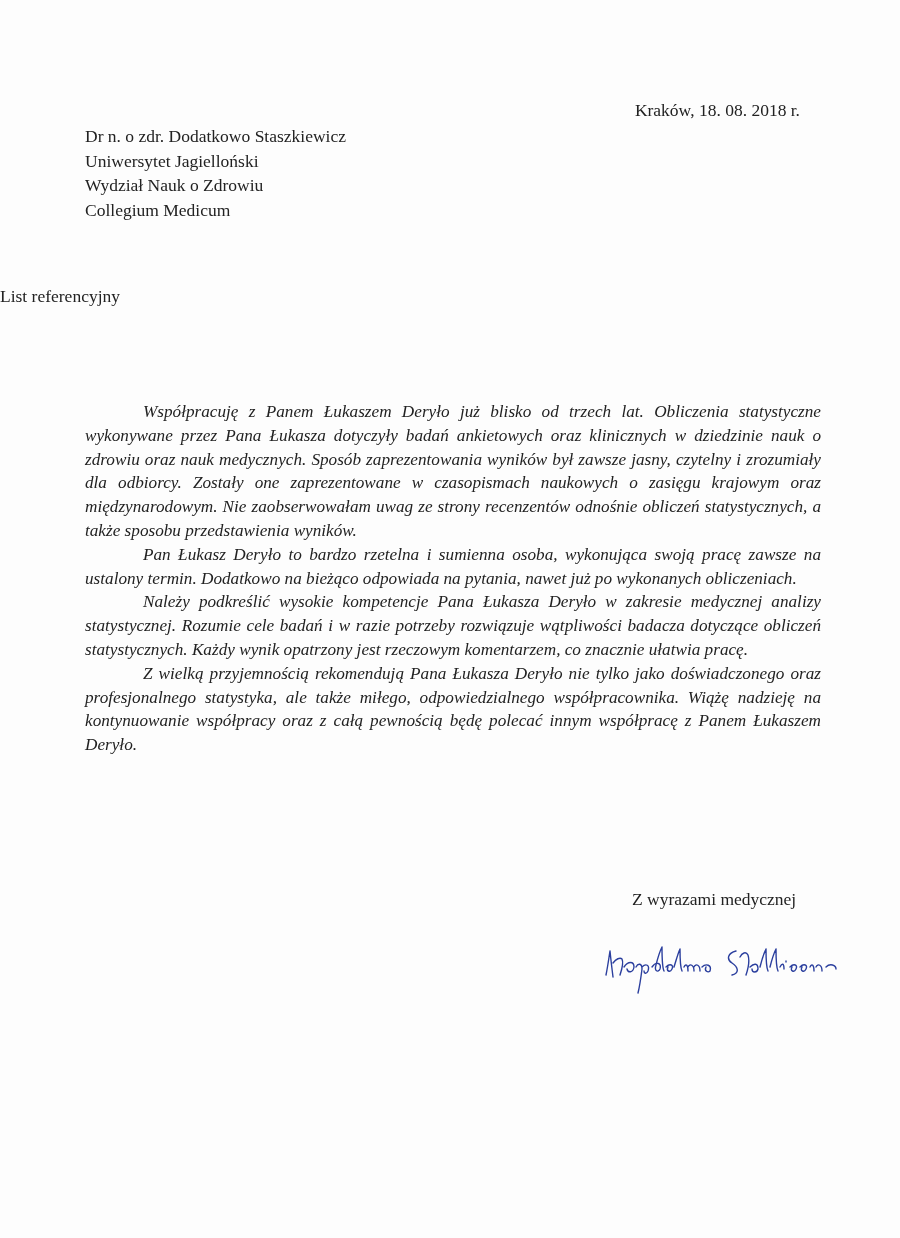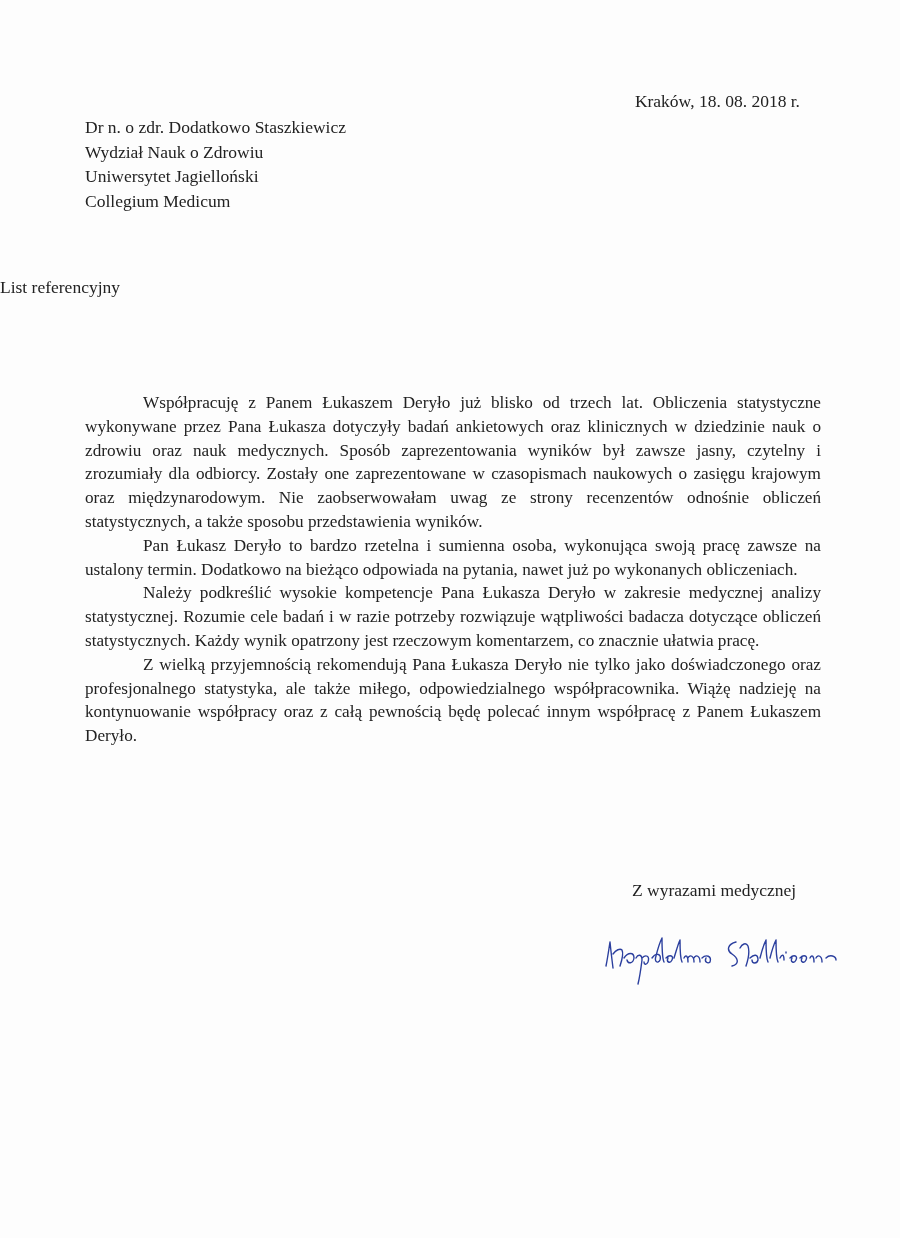--- a/index.html
+++ b/index.html
@@ -1,43 +1,43 @@
 <!DOCTYPE html>
 <html><head>
 <meta charset="utf-8">
 <style>
   html, body { margin: 0; padding: 0; }
   body {
     width: 900px; height: 1238px; background: #fdfdfd;
     font-family: "Liberation Serif", "DejaVu Serif", serif;
     color: #222; position: relative; overflow: hidden;
   }
-  .page { position: absolute; left: 0; top: 3px; width: 900px; height: 1020px; }
+  .page { position: absolute; left: 0; top: 12px; width: 900px; height: 1020px; }
   .date { position: absolute; top: 88px; right: 100px; font-size: 17.5px; }
   .recipient { position: absolute; top: 112px; left: 85px; font-size: 17.5px; line-height: 24.5px; }
   .recipient div { white-space: nowrap; }
   .title { position: absolute; top: 274px; left: 0; width: 900px; text-align: left; font-size: 17.5px; }
   .body {
     position: absolute; top: 388px; left: 85px; width: 736px;
     font-size: 17.2px; line-height: 23.8px; text-align: justify;
   }
-  .body p { margin: 0; text-indent: 58px; }
+  .body p { margin: 0; text-indent: 58px; font-style: italic; }
   .closing { position: absolute; top: 877px; left: 632px; font-size: 17.5px; }
   .signature { position: absolute; top: 925px; left: 600px; width: 270px; height: 60px; }
 </style>
 </head>
 <body>
 
 <div class="page">
   <div class="date">Kraków, 18. 08. 2018 r.</div>
 
   <div class="recipient">
     <div>Dr n. o zdr. Dodatkowo Staszkiewicz</div>
+    <div>Uniwersytet Jagielloński</div>
     <div>Wydział Nauk o Zdrowiu</div>
-    <div>Uniwersytet Jagielloński</div>
     <div>Collegium Medicum</div>
   </div>
 
   <div class="title">List referencyjny</div>
 
   <div class="body">
     <p>Współpracuję z Panem Łukaszem Deryło już blisko od trzech lat. Obliczenia statystyczne wykonywane przez Pana Łukasza dotyczyły badań ankietowych oraz klinicznych w dziedzinie nauk o zdrowiu oraz nauk medycznych. Sposób zaprezentowania wyników był zawsze jasny, czytelny i zrozumiały dla odbiorcy. Zostały one zaprezentowane w czasopismach naukowych o zasięgu krajowym oraz międzynarodowym. Nie zaobserwowałam uwag ze strony recenzentów odnośnie obliczeń statystycznych, a także sposobu przedstawienia wyników.</p>
     <p>Pan Łukasz Deryło to bardzo rzetelna i sumienna osoba, wykonująca swoją pracę zawsze na ustalony termin. Dodatkowo na bieżąco odpowiada na pytania, nawet już po wykonanych obliczeniach.</p>
     <p>Należy podkreślić wysokie kompetencje Pana Łukasza Deryło w zakresie medycznej analizy statystycznej. Rozumie cele badań i w razie potrzeby rozwiązuje wątpliwości badacza dotyczące obliczeń statystycznych. Każdy wynik opatrzony jest rzeczowym komentarzem, co znacznie ułatwia pracę.</p>
     <p>Z wielką przyjemnością rekomendują Pana Łukasza Deryło nie tylko jako doświadczonego oraz profesjonalnego statystyka, ale także miłego, odpowiedzialnego współpracownika. Wiążę nadzieję na kontynuowanie współpracy oraz z całą pewnością będę polecać innym współpracę z Panem Łukaszem Deryło.</p>

